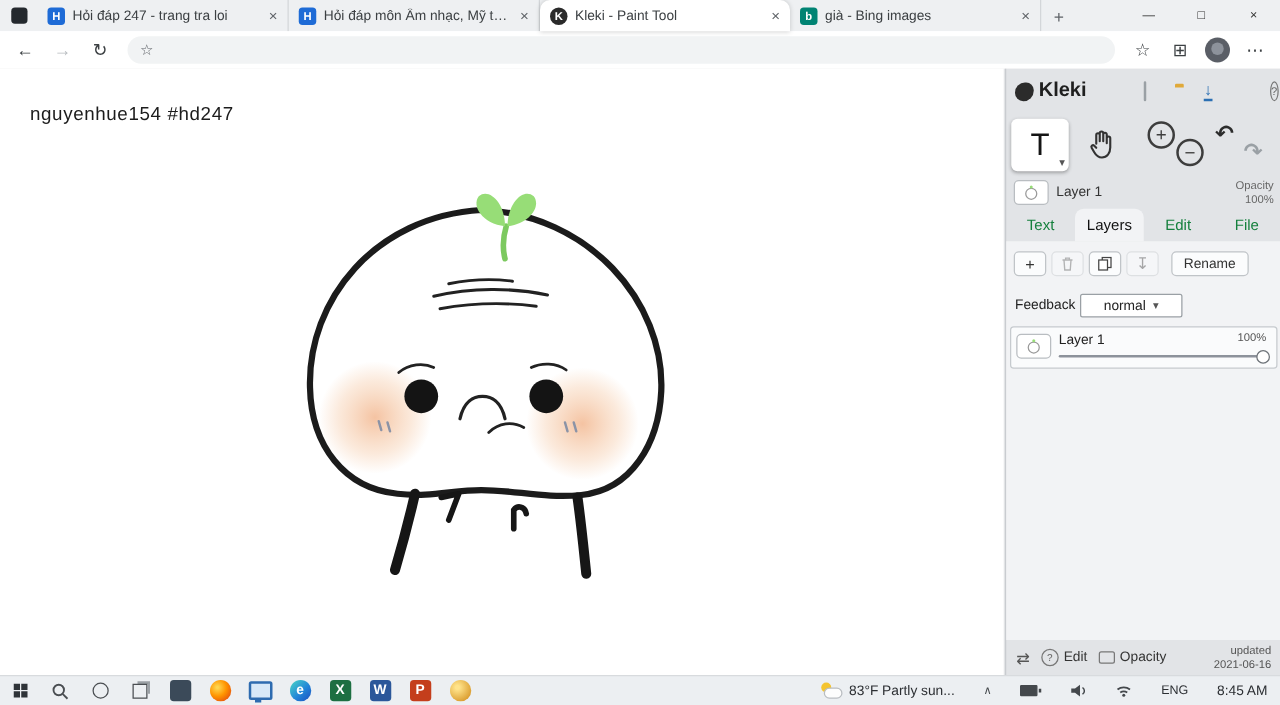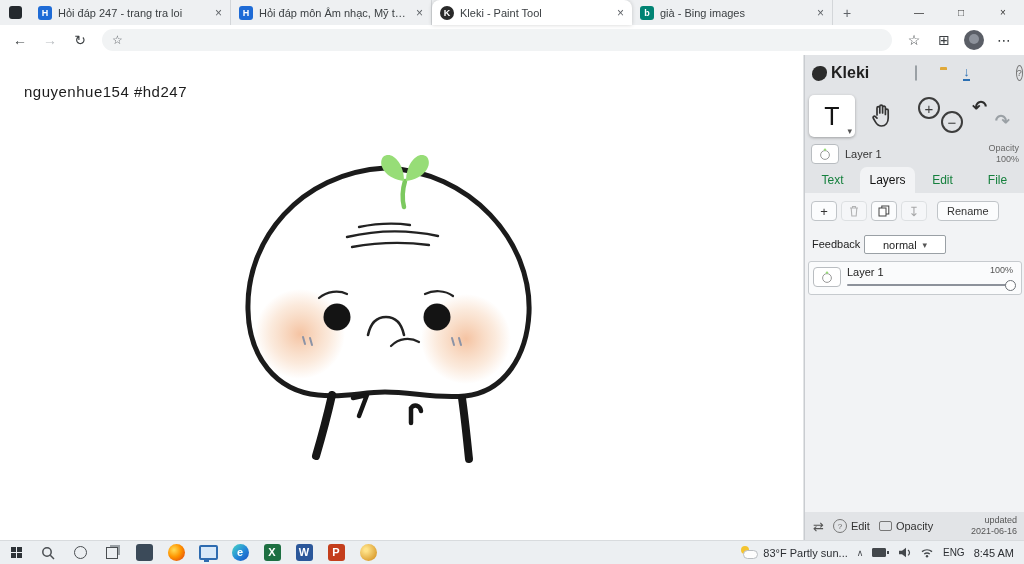--- a/index.html
+++ b/index.html
@@ -101,21 +101,21 @@
   .app-ic{width:17px;height:17px;border-radius:3px;display:flex;align-items:center;justify-content:center;color:#fff;font-size:11px;font-weight:bold;line-height:1;}
   .a-dark{background:#3b4a59;}
   .a-firefox{border-radius:50%;background:radial-gradient(circle at 35% 35%, #ffd54d 5%, #ff9500 45%, #e8590c 80%);}
   .a-monitor{width:15px;height:11px;border:2px solid #2e6bb0;border-radius:2px;background:#d8e8f8;position:relative;}
   .a-monitor i{position:absolute;left:3px;bottom:-4px;width:5px;height:2px;background:#2e6bb0;}
   .a-edge{border-radius:50%;background:linear-gradient(135deg,#49d7c6 0%,#2387d8 55%,#1b4fc0 100%);}
   .a-excel{background:#1d6f42;}
   .a-word{background:#2b579a;}
   .a-ppt{background:#c43e1c;}
   .a-round{border-radius:50%;background:radial-gradient(circle at 35% 35%,#ffe38a 10%,#d99a2b 80%);}
-  .tray{margin-left:auto;display:flex;align-items:center;gap:9px;padding-right:10px;font-size:11px;color:#2c2f33;}
+  .tray{margin-left:auto;display:flex;align-items:center;gap:23px;padding-right:10px;font-size:11px;color:#2c2f33;}
   .weather{display:flex;align-items:center;gap:5px;}
   .w-icon{position:relative;width:18px;height:13px;}
   .w-sun{position:absolute;left:1px;top:0;width:8px;height:8px;border-radius:50%;background:#f4c430;}
   .w-cloud{position:absolute;right:0;bottom:0;width:13px;height:7px;background:#fdfdfd;border:1px solid #b9bdc1;border-radius:5px;}
   .tray-chev{font-size:9px;color:#44484c;}
   .battery{display:flex;align-items:center;}
   .batt-body{width:12px;height:7px;border:1.2px solid #44484c;border-radius:1px;background:#44484c;}
   .batt-tip{width:1.6px;height:3.6px;background:#44484c;margin-left:1px;}
   .lang{font-size:10px;}
   .clock{font-size:11px;}

